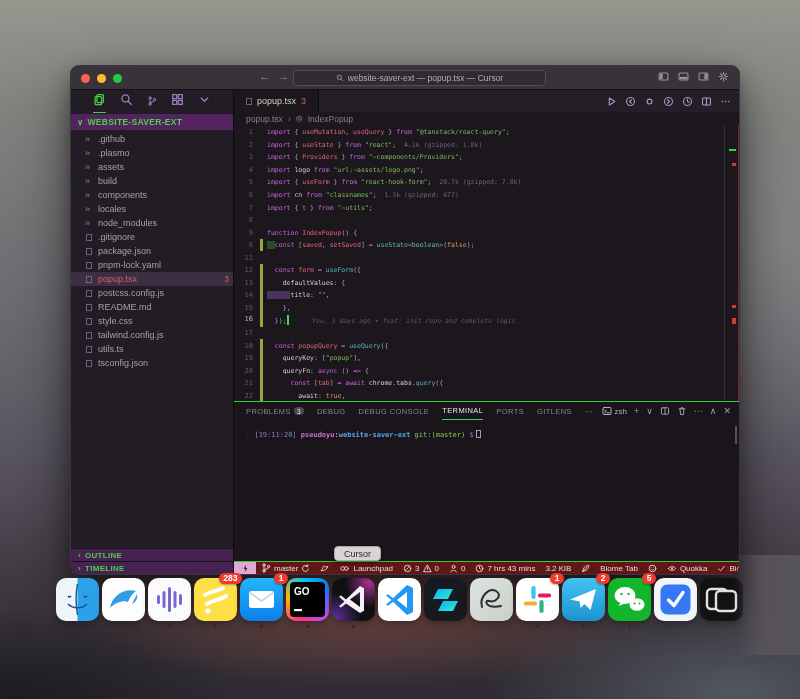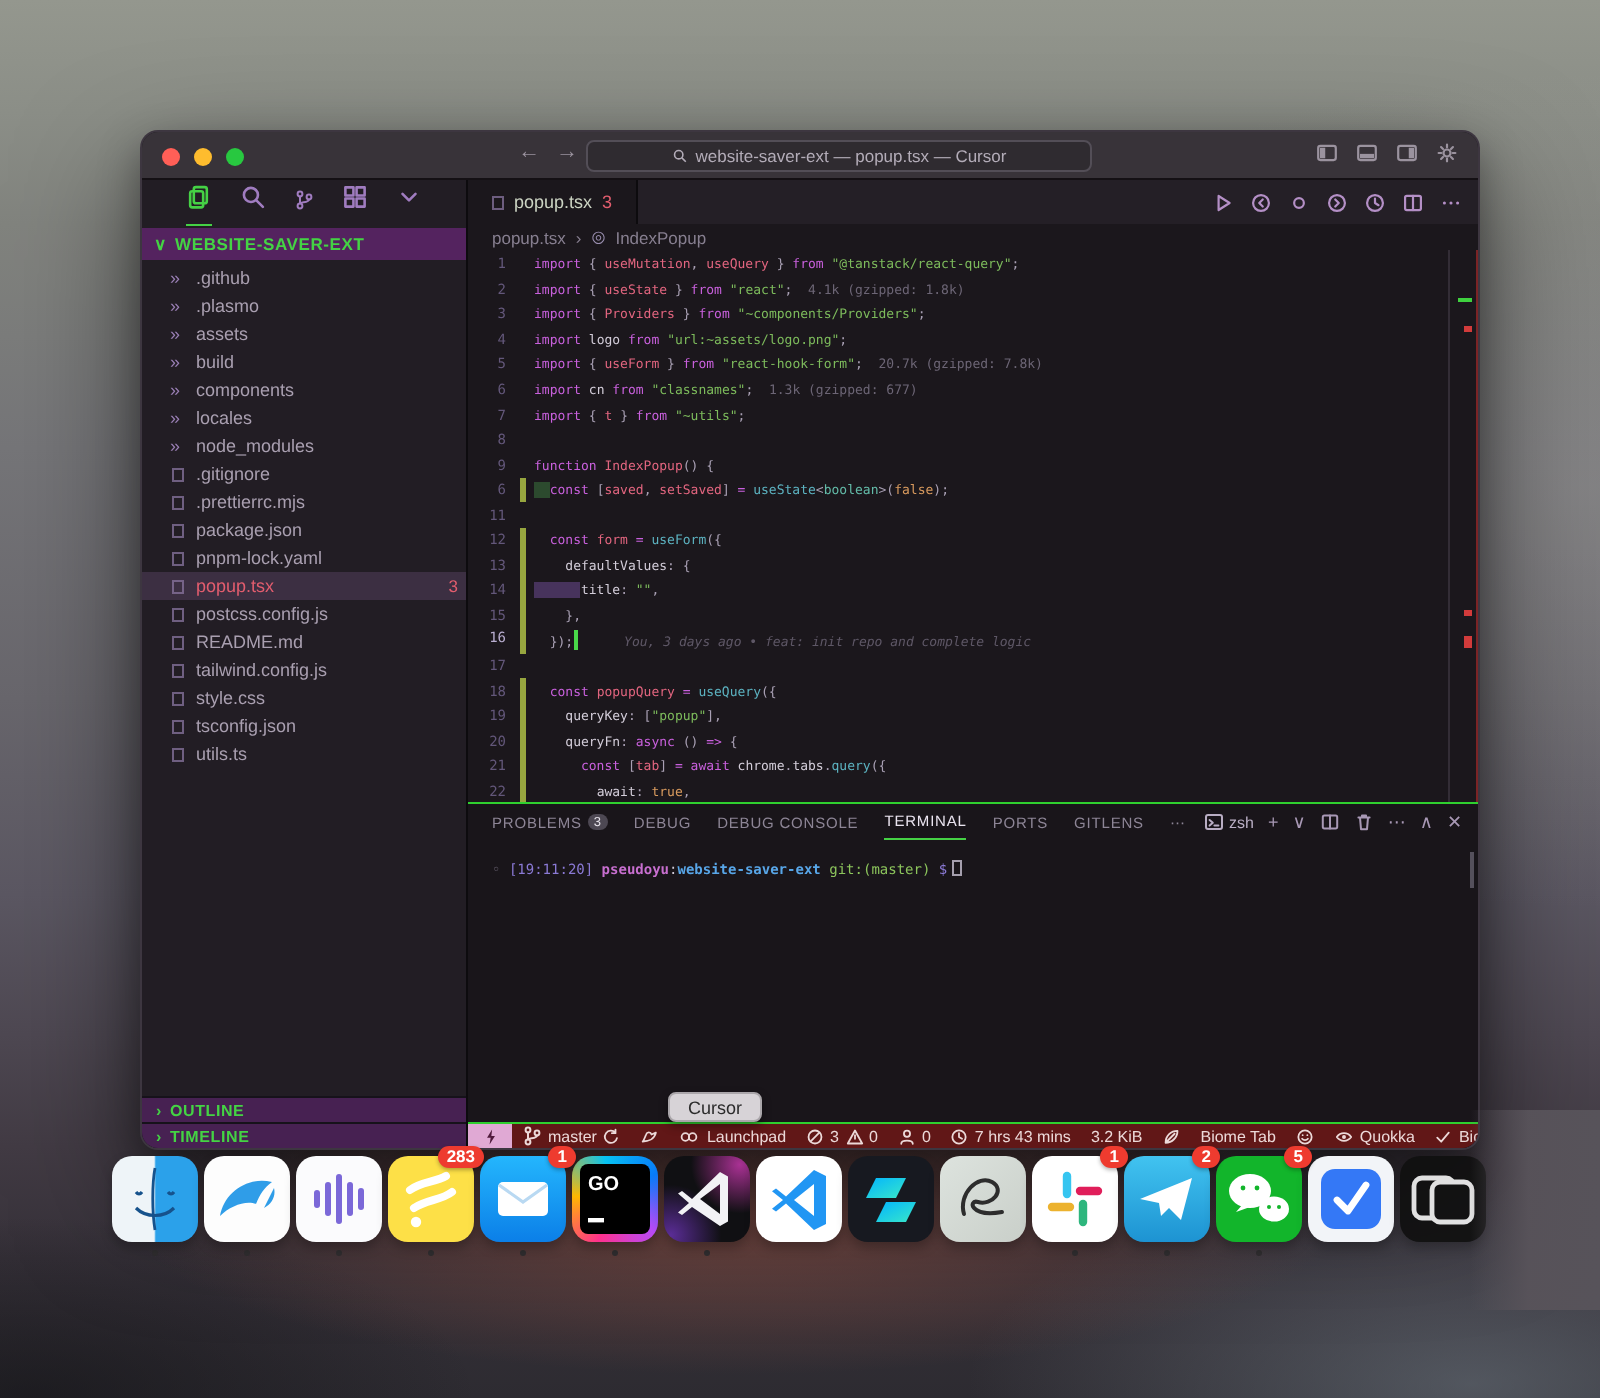--- a/index.html
+++ b/index.html
@@ -247,24 +247,20 @@
             <div class="trow">
               <span class="fold">»</span>
               <span class="tlabel">node_modules</span>
             </div>
             <div class="trow">
               <span class="ficon"></span>
               <span class="tlabel">.gitignore</span>
             </div>
             <div class="trow">
               <span class="ficon"></span>
-              <span class="tlabel">.prettierrc.mjs</span>
-            </div>
-            <div class="trow">
-              <span class="ficon"></span>
               <span class="tlabel">package.json</span>
             </div>
             <div class="trow">
               <span class="ficon"></span>
               <span class="tlabel">pnpm-lock.yaml</span>
             </div>
             <div class="trow sel">
               <span class="ficon"></span>
               <span class="tlabel err">popup.tsx</span>
               <span class="tbadge">3</span>
@@ -272,33 +268,33 @@
             <div class="trow">
               <span class="ficon"></span>
               <span class="tlabel">postcss.config.js</span>
             </div>
             <div class="trow">
               <span class="ficon"></span>
               <span class="tlabel">README.md</span>
             </div>
             <div class="trow">
               <span class="ficon"></span>
+              <span class="tlabel">style.css</span>
+            </div>
+            <div class="trow">
+              <span class="ficon"></span>
               <span class="tlabel">tailwind.config.js</span>
             </div>
             <div class="trow">
               <span class="ficon"></span>
-              <span class="tlabel">style.css</span>
+              <span class="tlabel">utils.ts</span>
             </div>
             <div class="trow">
               <span class="ficon"></span>
               <span class="tlabel">tsconfig.json</span>
-            </div>
-            <div class="trow">
-              <span class="ficon"></span>
-              <span class="tlabel">utils.ts</span>
             </div>
           </div>
         <div class="side-sec">
           <span>›</span>
           <span>OUTLINE</span>
         </div>
         <div class="side-sec">
           <span>›</span>
           <span>TIMELINE</span>
         </div>

